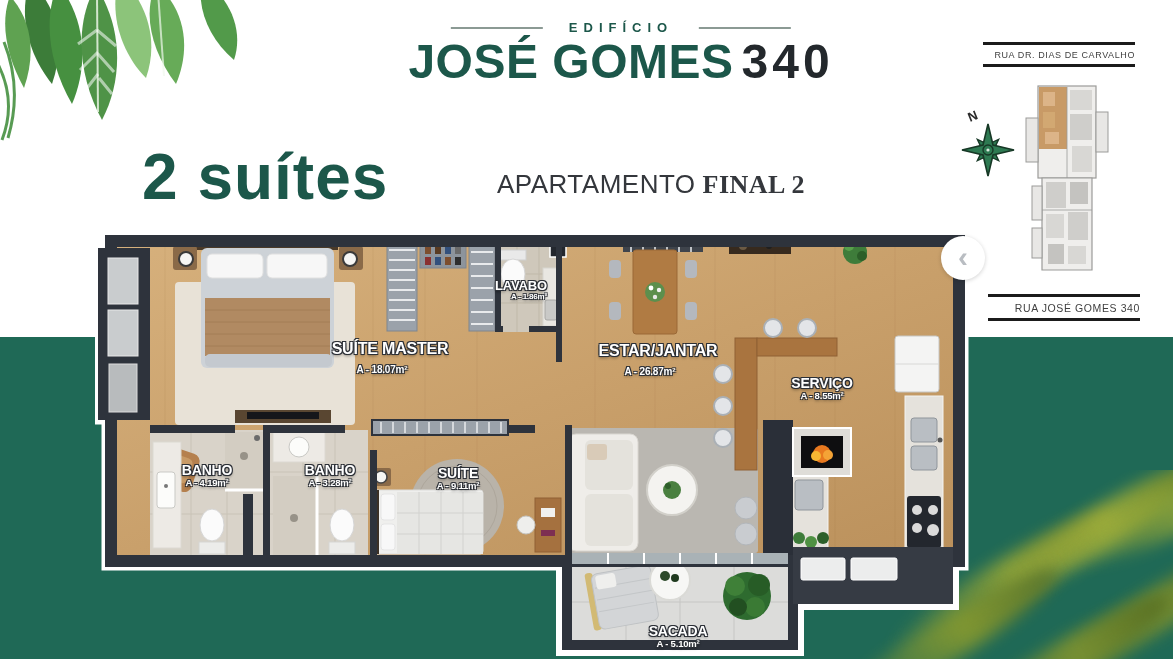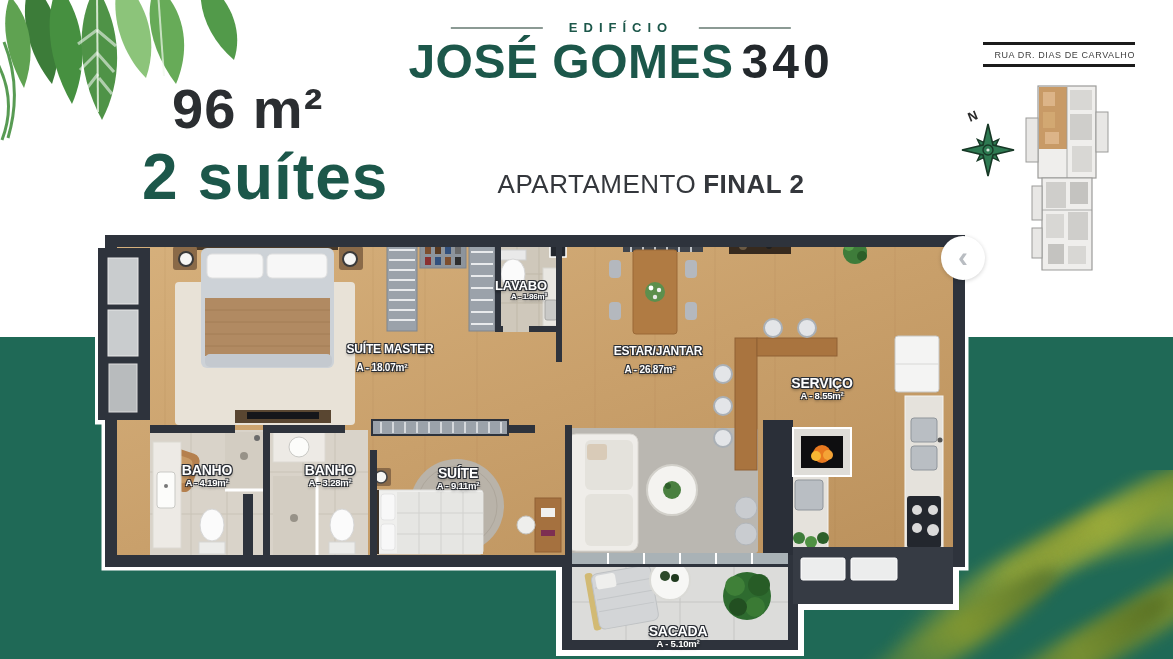--- a/index.html
+++ b/index.html
@@ -14,21 +14,21 @@
     display:flex;align-items:center;gap:26px;}
   .ed-line{width:92px;height:2px;background:#8b9a94;}
   .ed-text{font-size:13px;font-weight:700;letter-spacing:6px;color:#1c574a;}
   .title-row{position:absolute;left:621px;top:34px;transform:translateX(-50%);
     white-space:nowrap;font-weight:800;font-size:48px;letter-spacing:.5px;}
   .title-name{color:#1c574a;}
   .title-num{color:#23282c;letter-spacing:4px;margin-left:8px;}
   .apt-row{position:absolute;left:651px;top:169px;transform:translateX(-50%);
     white-space:nowrap;font-size:26px;color:#34373c;letter-spacing:.5px;}
   .apt-label{font-weight:400;}
-  .apt-unit{font-weight:800;margin-left:7px;}
+  .apt-unit{font-weight:800;margin-left:7px;font-family:Liberation Serif, serif;}
   .stat-area{position:absolute;left:172px;top:76px;font-size:56px;font-weight:800;color:#2b2e31;letter-spacing:1px;}
   .stat-suites{position:absolute;left:142px;top:140px;font-size:64px;font-weight:800;color:#1c574a;letter-spacing:1px;}
   
   .street{position:absolute;text-align:center;color:#3a3a3a;}
   .street .bar{height:3px;background:#1b1b1b;}
   .street .txt{letter-spacing:.6px;color:#3f3f3f;text-align:right;}
   .street-top{left:983px;top:42px;width:152px;}
   .street-top .txt{font-size:9px;margin:5px 0 4px 0;}
   .street-bottom{left:988px;top:294px;width:152px;}
   .street-bottom .txt{font-size:10.5px;margin:5px 0 4px 0;}
@@ -39,21 +39,21 @@
   .fronds{position:absolute;left:750px;top:470px;width:423px;height:189px;overflow:hidden;pointer-events:none;}
   .frond{position:absolute;width:270px;height:42px;border-radius:50%;
     filter:blur(8px);transform:rotate(-32deg);opacity:.9;}
   
   .plan{position:absolute;left:95px;top:228px;}
   .room-label{position:absolute;transform:translate(-50%,-50%);text-align:center;
     color:#ffffff;line-height:1.05;white-space:nowrap;letter-spacing:-.2px;
     text-shadow:-1px -1px 0 #2b2f36,1px -1px 0 #2b2f36,-1px 1px 0 #2b2f36,1px 1px 0 #2b2f36,0 2px 3px rgba(0,0,0,.45);}
   .room-label .rname{font-weight:700;}
   .room-label .rarea{font-weight:700;}
-  .lbl-lg .rname{font-size:12px;padding-left:16px;} .lbl-lg .rarea{font-size:10px;margin-top:7px;}
+  .lbl-lg .rname{font-size:16px;padding-left:16px;} .lbl-lg .rarea{font-size:10px;margin-top:7px;}
   .lbl-md .rname{font-size:14px;} .lbl-md .rarea{font-size:9.5px;}
   .lbl-sm .rname{font-size:13px;} .lbl-sm .rarea{font-size:8px;text-align:right;}
   
   .chev{position:absolute;left:941px;top:236px;width:44px;height:44px;border-radius:50%;
     background:#ffffff;box-shadow:0 1px 4px rgba(0,0,0,.18);
     display:flex;align-items:center;justify-content:center;cursor:pointer;
     color:#b9bdc2;font-size:30px;font-weight:700;line-height:1;padding-bottom:3px;box-sizing:border-box;}
 </style>
 </head>
 <body>
@@ -89,26 +89,30 @@
     <div class="ed-line"></div>
     <div class="ed-text">EDIFÍCIO</div>
     <div class="ed-line"></div>
   </div>
   <div class="title-row">
     <span class="title-name">JOSÉ GOMES</span><span class="title-num">340</span>
   </div>
   <div class="apt-row">
     <span class="apt-label">APARTAMENTO</span><span class="apt-unit">FINAL 2</span>
   </div>
-  <div class="stat-area">96 m²</div>
   <div class="stat-suites">2 suítes</div>
 
   <div class="street street-top">
     <div class="bar"></div>
     <div class="txt">RUA DR. DIAS DE CARVALHO</div>
+    <div class="bar"></div>
+  </div>
+  <div class="street street-bottom">
+    <div class="bar"></div>
+    <div class="txt">RUA JOSÉ GOMES 340</div>
     <div class="bar"></div>
   </div>
 
   <svg class="compass" width="64" height="78" viewBox="0 0 64 78">
     <text x="14" y="18" font-size="13" font-weight="800" fill="#2b2b2b" transform="rotate(-22 14 18)">N</text>
     <g transform="translate(32,46)">
       <path d="M0,-15 L4,-4 L15,0 L4,4 L0,15 L-4,4 L-15,0 L-4,-4 Z" fill="#2e7a52" stroke="#173826" stroke-width="1.4" transform="rotate(45)"></path>
       <path d="M0,-26 L5,-5 L26,0 L5,5 L0,26 L-5,5 L-26,0 L-5,-5 Z" fill="#2e7a52" stroke="#173826" stroke-width="1.6"></path>
       <circle r="5" fill="#2e7a52" stroke="#173826" stroke-width="1.4"></circle>
       <circle r="1.6" fill="#d8e8dd"></circle>

